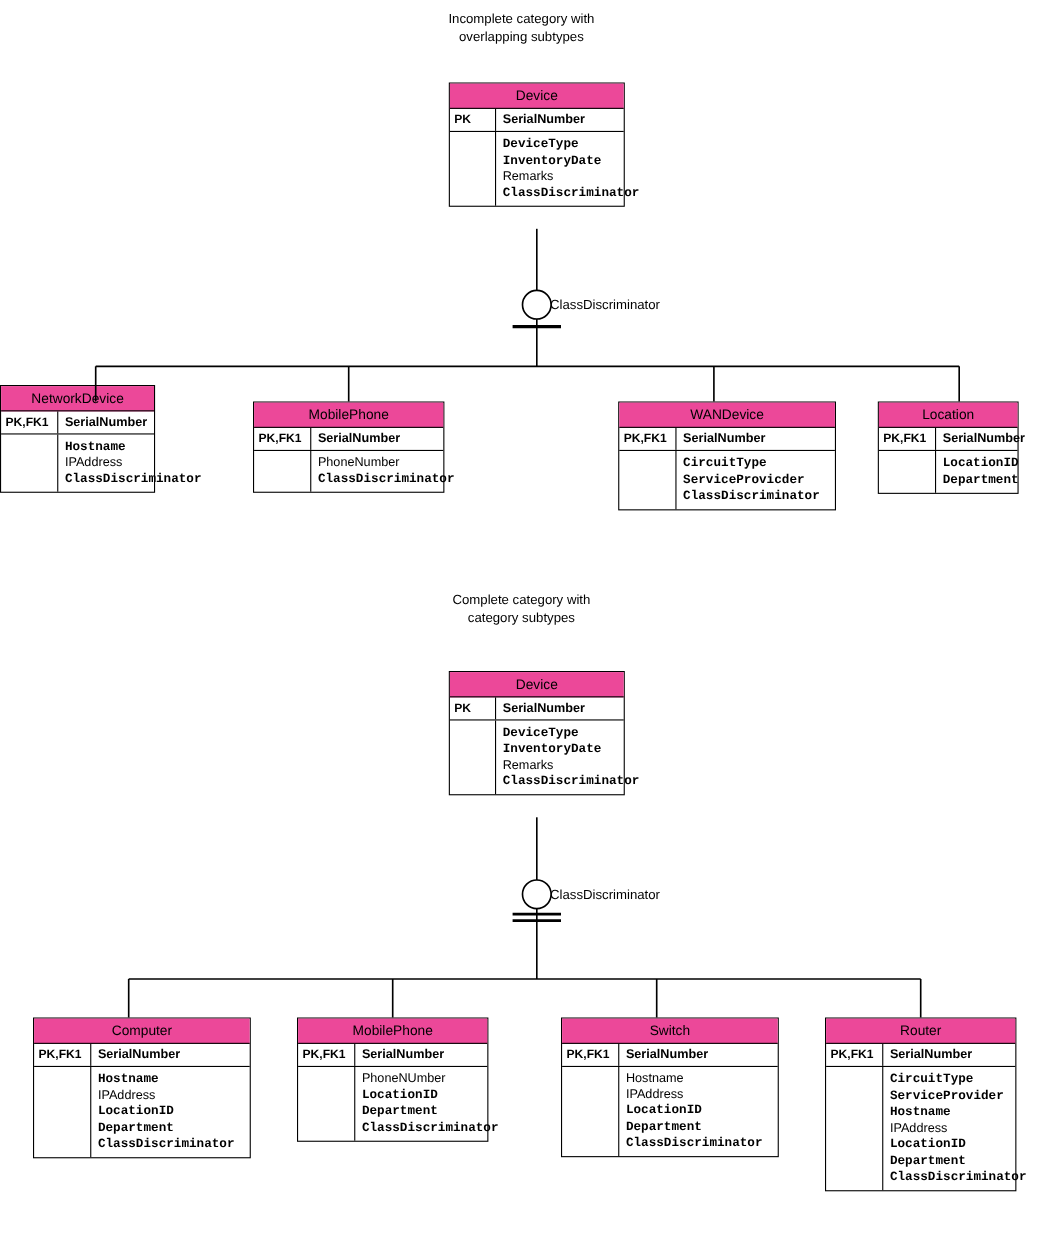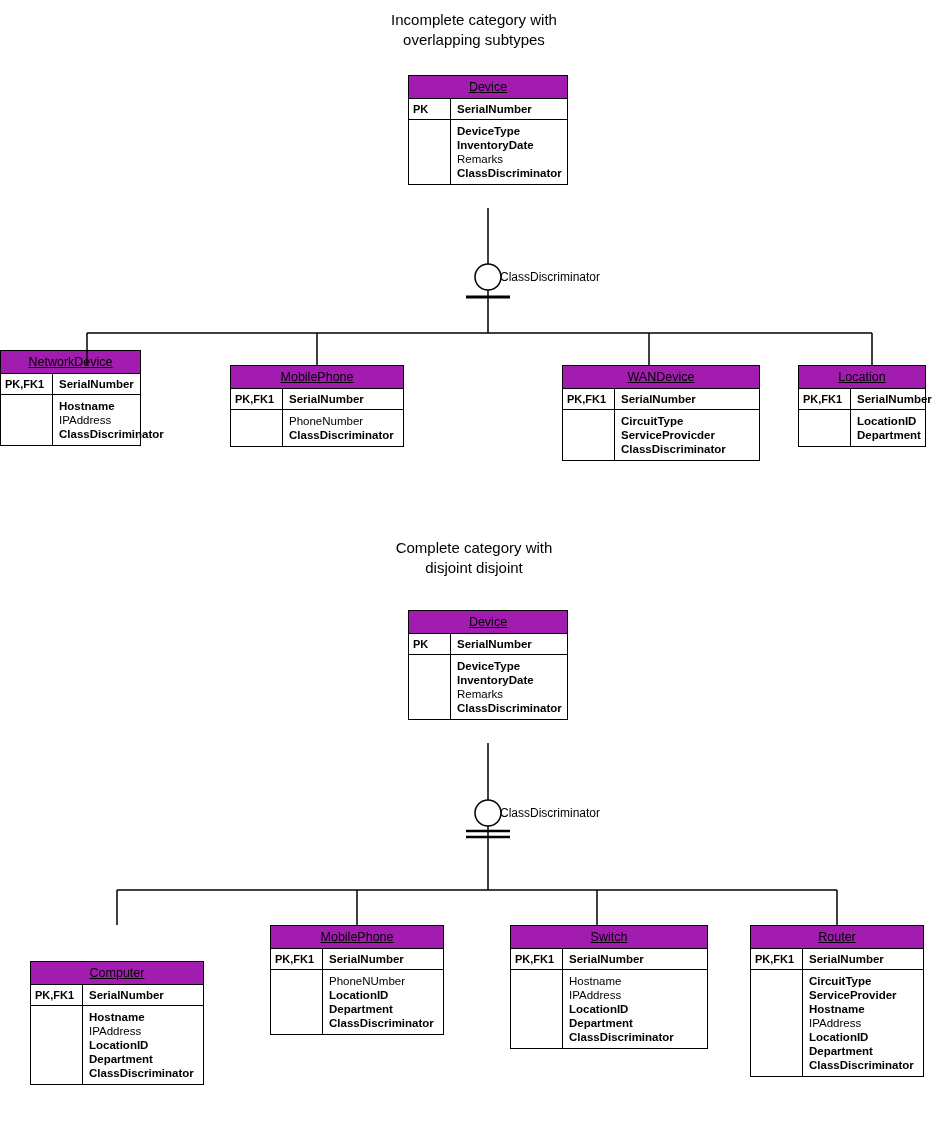--- a/index.html
+++ b/index.html
@@ -9,37 +9,36 @@
     margin: 0;
     padding: 0;
     width: 948px;
   }
   .diagram {
     position: relative;
     width: 948px;
   }
   .section-title {
     text-align: center;
-    font-size: 15px;
+    font-size: 12px;
     line-height: 1.3;
   }
   .entity {
     position: absolute;
     border: 1.5px solid #000;
     background: #fff;
     box-sizing: border-box;
   }
   .entity .title {
     text-align: center;
     font-weight: normal;
     border-bottom: 1.5px solid #000;
     padding: 4px 0;
-    background: #a21caf;
+    background: #ec4899;
     font-size: 12.5px;
-    text-decoration: underline;
   }
   .entity .row {
     display: flex;
   }
   .entity .keycol {
     width: 42px;
     min-width: 42px;
     border-right: 1.5px solid #000;
     padding: 4px 4px;
     font-weight: bold;
@@ -58,21 +57,21 @@
   .entity .pkrow {
     border-bottom: 1.5px solid #000;
   }
   .pk {
     font-weight: bold;
   }
   .attr {
     display: block;
     padding: 1px 0;
   }
-  .bold { font-weight: bold; }
+  .bold { font-weight: bold; font-family: Liberation Mono, monospace; }
   svg.connector {
     position: absolute;
     top: 0;
     left: 0;
     pointer-events: none;
   }
   .disc-label {
     position: absolute;
     font-size: 12px;
   }
@@ -177,21 +176,21 @@
     <line x1="87" y1="333" x2="87" y2="365" stroke="#000" stroke-width="1.5"></line>
     <line x1="317" y1="333" x2="317" y2="365" stroke="#000" stroke-width="1.5"></line>
     <line x1="649" y1="333" x2="649" y2="365" stroke="#000" stroke-width="1.5"></line>
     <line x1="872" y1="333" x2="872" y2="365" stroke="#000" stroke-width="1.5"></line>
   </svg>
 </div>
 
 <div class="diagram" style="height:600px;">
   <div class="section-title" style="position:absolute;top:8px;left:0;width:948px;">
     <span>Complete category with</span><br>
-    <span>disjoint disjoint</span>
+    <span>category subtypes</span>
   </div>
 
   <div id="s2-parent" class="entity" style="left:408px;top:80px;width:160px;">
       <div class="title">Device</div>
       <div class="row pkrow">
         <div class="keycol">PK</div>
         <div class="attrcol"><span class="pk">SerialNumber</span></div>
       </div>
       <div class="row">
         <div class="keycol">&nbsp;</div>
@@ -199,21 +198,21 @@
           <span class="attr bold">DeviceType</span>
           <span class="attr bold">InventoryDate</span>
           <span class="attr">Remarks</span>
           <span class="attr bold">ClassDiscriminator</span>
         </div>
       </div>
     </div>
 
   <div class="disc-label" style="left:500px;top:276px;">ClassDiscriminator</div>
 
-  <div id="s2-c0" class="entity wide" style="left:30px;top:395px;width:174px;margin-top:36px;">
+  <div id="s2-c0" class="entity wide" style="left:30px;top:395px;width:198px;">
       <div class="title">Computer</div>
       <div class="row pkrow">
         <div class="keycol">PK,FK1</div>
         <div class="attrcol"><span class="pk">SerialNumber</span></div>
       </div>
       <div class="row">
         <div class="keycol">&nbsp;</div>
         <div class="attrcol">
           <span class="attr bold">Hostname</span>
           <span class="attr">IPAddress</span>

